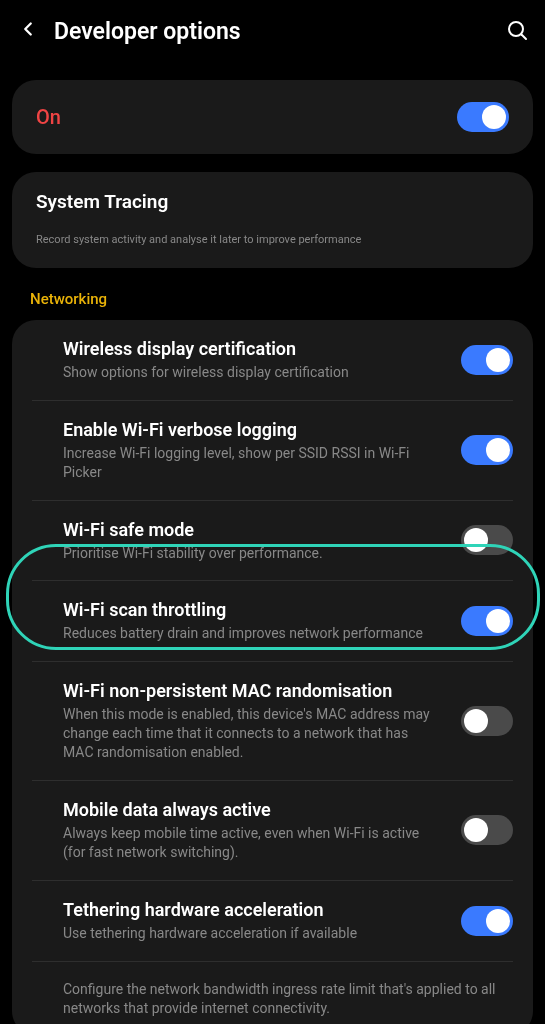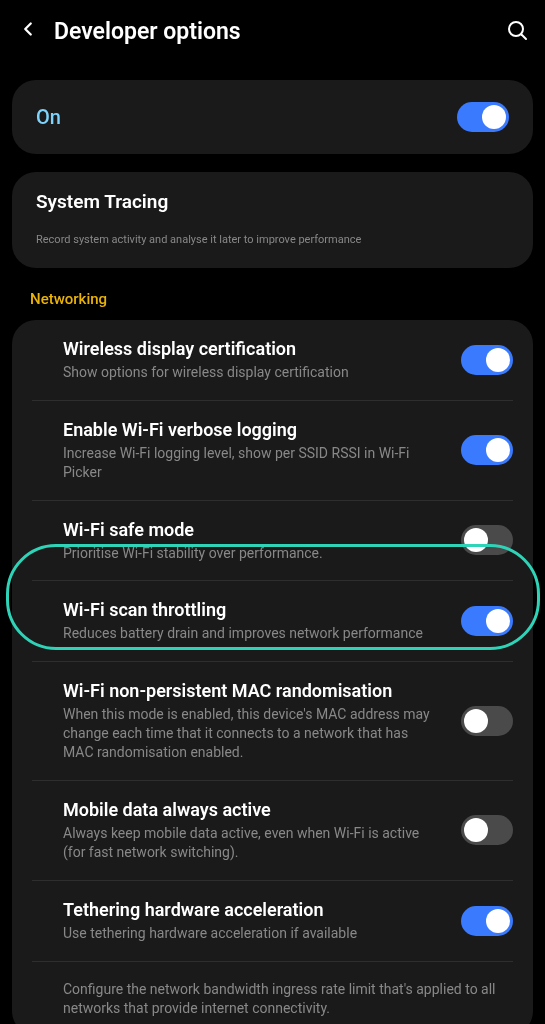--- a/index.html
+++ b/index.html
@@ -47,21 +47,21 @@
     }
     .master-row {
       display: flex;
       align-items: center;
       justify-content: space-between;
       padding: 22px 24px;
     }
     .master-label {
       font-size: 20px;
       font-weight: 500;
-      color: #7dd3fc;
+      color: #ef4444;
     }
     .toggle {
       width: 52px;
       height: 30px;
       border-radius: 15px;
       position: relative;
       flex-shrink: 0;
     }
     .toggle.on {
       background: #3a7aff;
@@ -227,21 +227,21 @@
         <div class="row-desc">When this mode is enabled, this device's MAC address may change each time that it connects to a network that has MAC randomisation enabled.</div>
       </div>
       <div class="toggle off">
           <div class="toggle-knob"></div>
         </div>
     </div>
 
     <div class="list-row">
       <div class="list-row-text">
         <div class="row-title">Mobile data always active</div>
-        <div class="row-desc">Always keep mobile data active, even when Wi-Fi is active (for fast network switching).</div>
+        <div class="row-desc">Always keep mobile time active, even when Wi-Fi is active (for fast network switching).</div>
       </div>
       <div class="toggle off">
           <div class="toggle-knob"></div>
         </div>
     </div>
 
     <div class="list-row">
       <div class="list-row-text">
         <div class="row-title">Tethering hardware acceleration</div>
         <div class="row-desc">Use tethering hardware acceleration if available</div>

